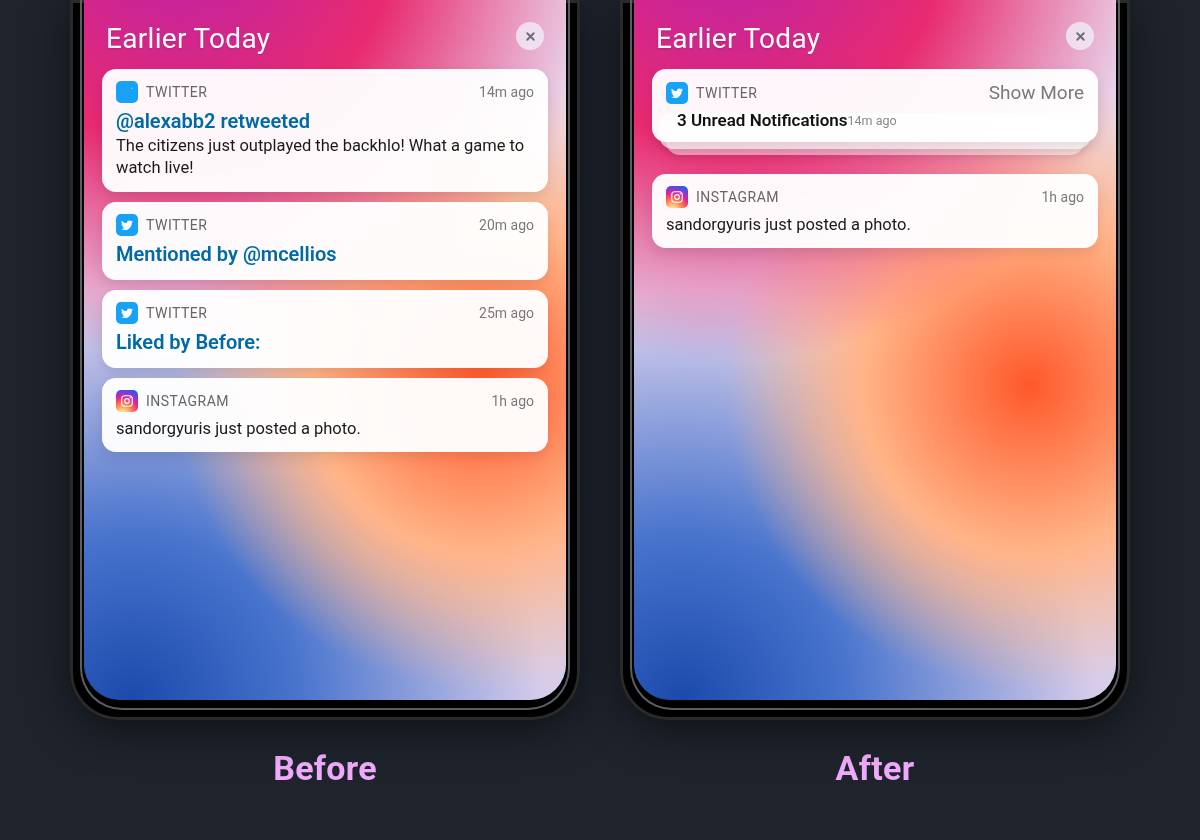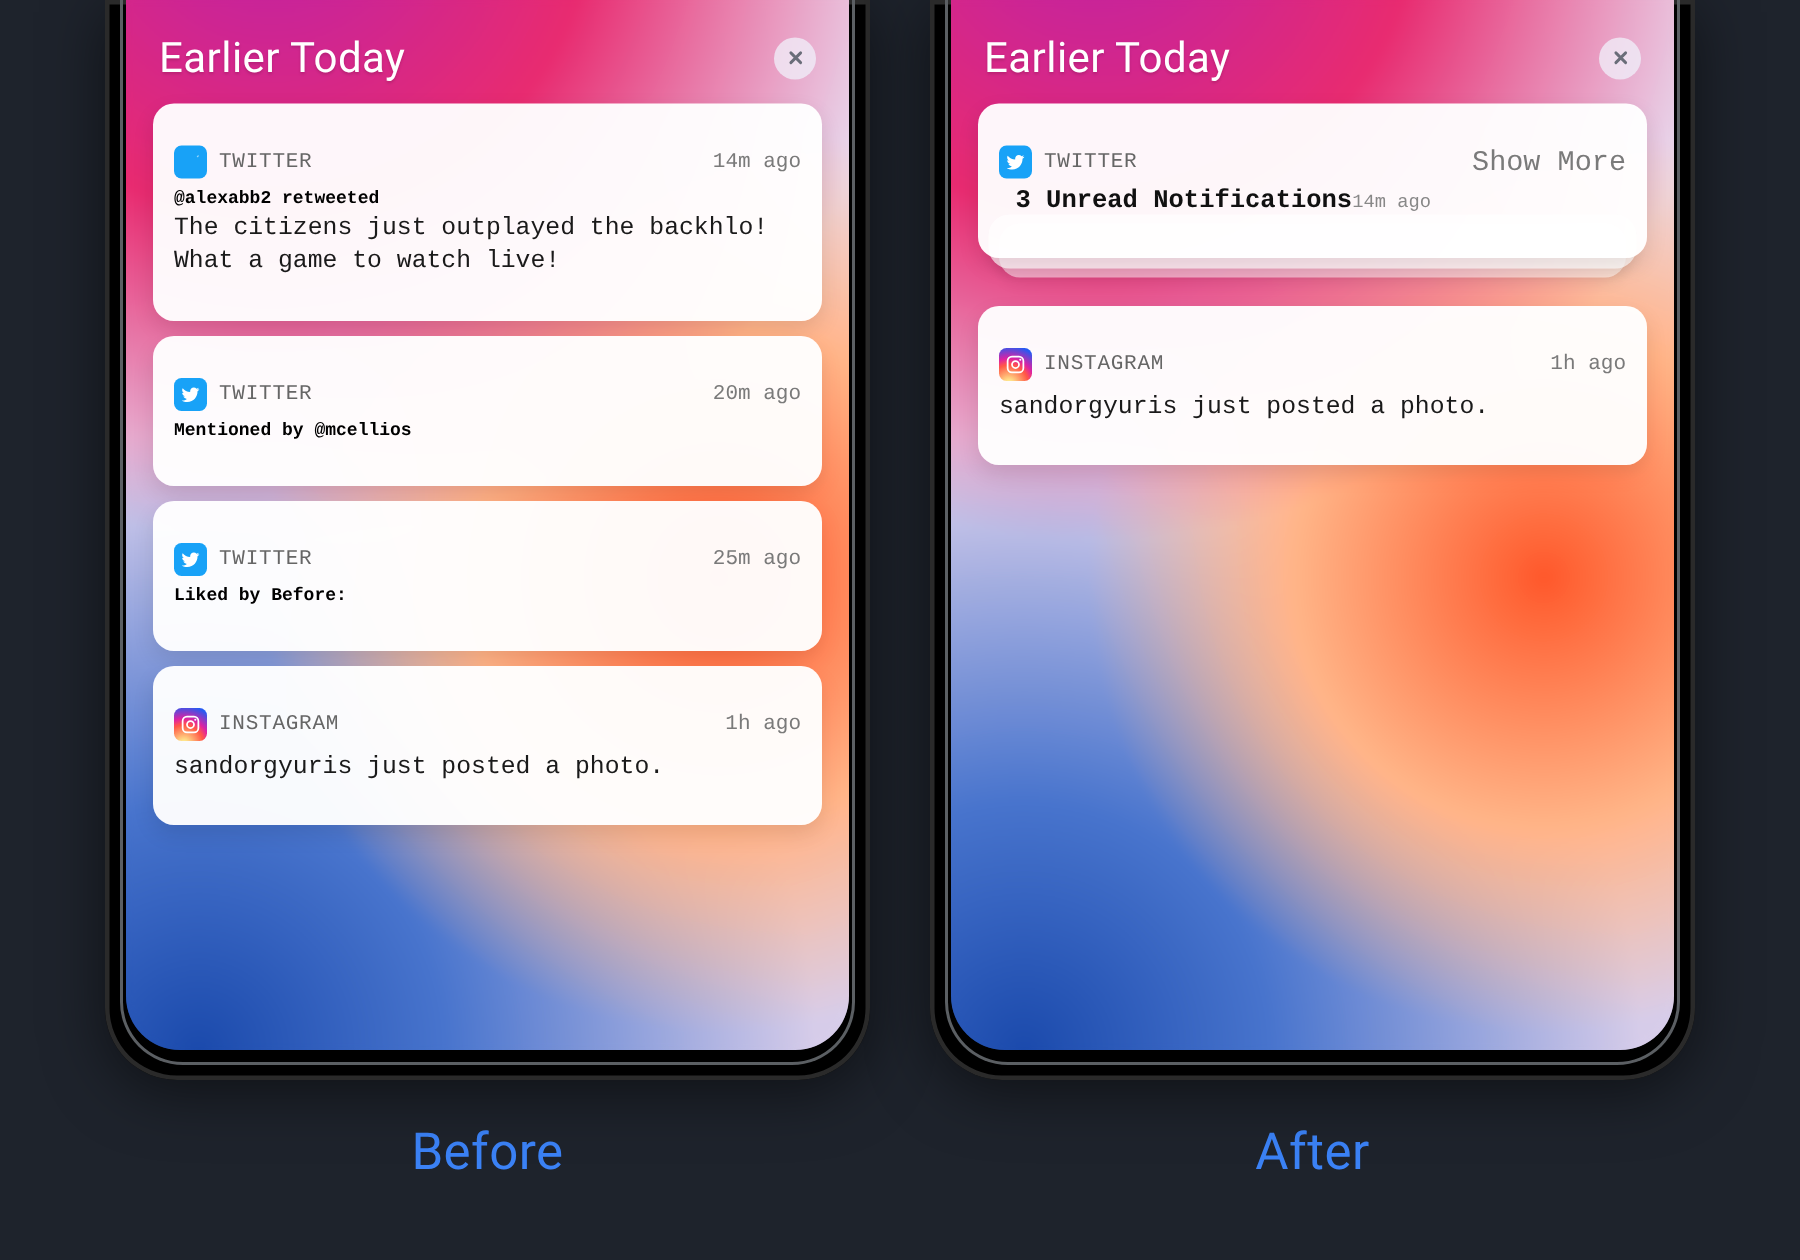--- a/index.html
+++ b/index.html
@@ -55,21 +55,21 @@
         linear-gradient(180deg, #e9dff0 0%, #e5d8ee 40%, #d6cce8 100%);
       filter: saturate(1.05);
     }
     .overlay {
       position: absolute;
       inset: 0;
       backdrop-filter: blur(2px);
     }
     .section-header {
       display: flex;
-      align-items: center;
+      align-items: flex-start;
       justify-content: space-between;
       padding: 22px 22px 14px 22px;
     }
     .section-title {
       color: #fff;
       font-size: 28px;
       font-weight: 400;
       letter-spacing: 0.3px;
       text-shadow: 0 1px 2px rgba(0,0,0,0.15);
     }
@@ -92,25 +92,24 @@
       height: 36px;
       border-radius: 14px;
       background: rgba(255,255,255,0.7);
       z-index: 1;
       box-shadow: 0 4px 10px rgba(0,0,0,0.07);
     }
     .stack-behind.two { bottom: -13px; left: 14px; right: 14px; background: rgba(255,255,255,0.5);}
     .notif-card {
       background: rgba(255,255,255,0.96);
       border-radius: 14px;
-      padding: 28px 14px;
+      padding: 12px 14px;
       box-shadow: 0 6px 14px rgba(0,0,0,0.10);
       position: relative;
       z-index: 3;
-      font-family: Liberation Mono, monospace;
     }
     .notif-header {
       display: flex;
       align-items: center;
       gap: 8px;
       margin-bottom: 6px;
     }
     .app-icon {
       width: 22px; height: 22px;
       border-radius: 5px;
@@ -127,29 +126,29 @@
       font-size: 14px;
       letter-spacing: 0.5px;
       text-transform: uppercase;
     }
     .notif-time {
       margin-left: auto;
       color: #7a7a7a;
       font-size: 14px;
     }
     .notif-showmore { margin-left:auto; color:#7a7a7a; font-size:19px; cursor:pointer;}
-    .notif-title { font-weight: 600; color: #000000; font-size: 12px; margin-bottom: 2px; }
+    .notif-title { font-weight: 600; color: #0369a1; font-size: 20px; margin-bottom: 2px; }
     .notif-body { color: #1a1a1a; font-size: 16.5px; line-height: 1.35; }
     .grouped-row { display:flex; align-items:center; justify-content:flex-start; margin-top:4px;margin-left:11px;}
     .grouped-title { font-weight:600; color:#111; font-size:17px;}
     .grouped-time { color:#888; font-size:12.5px;}
     .caption {
-      color: #3b82f6;
+      color: #f0abfc;
       font-size: 34px;
-      font-weight: 400;
+      font-weight: 700;
       margin-top: 28px;
       letter-spacing: 0.3px;
     }
   </style>
 </head>
 <body>
 
 <div class="comparison">
 
   <div class="side">

